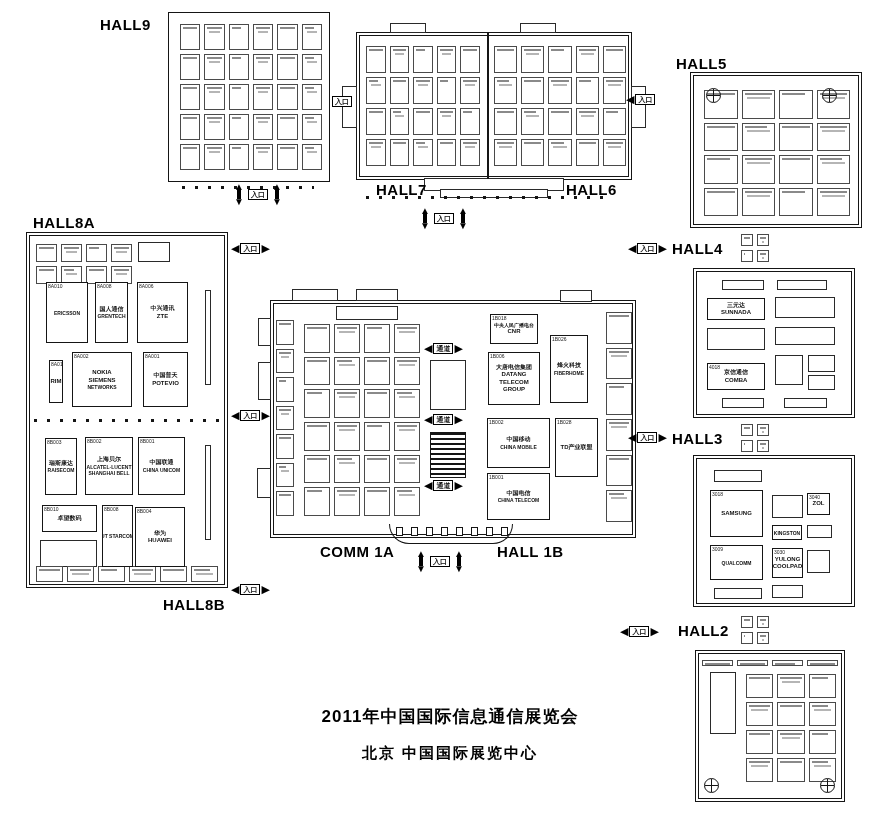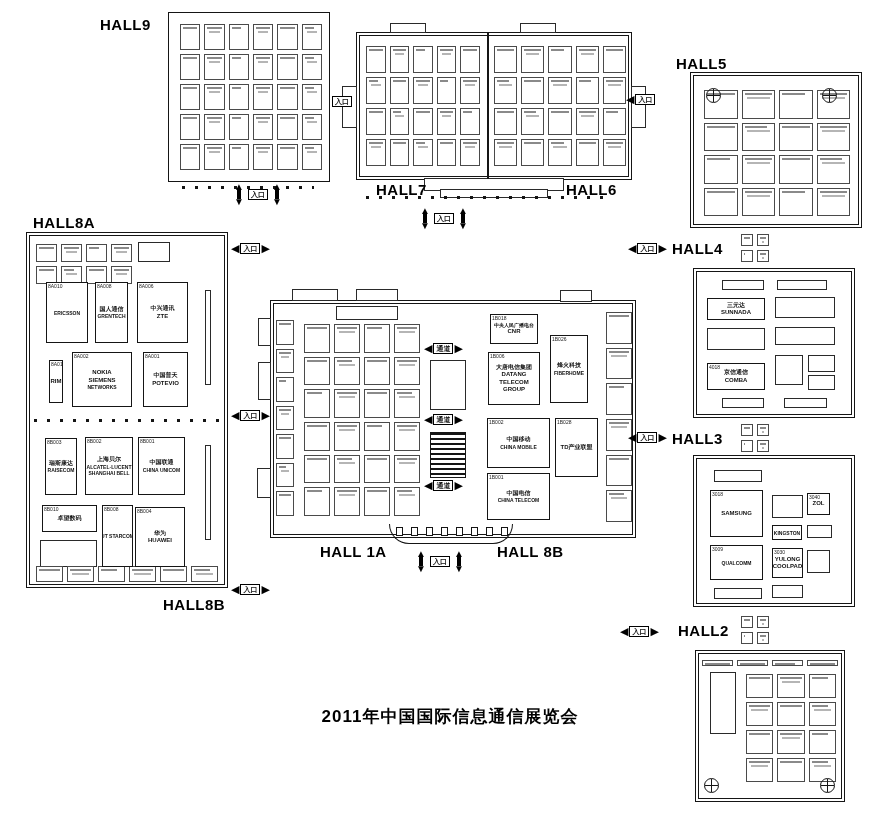--- a/index.html
+++ b/index.html
@@ -39,20 +39,21 @@
   .t2{font-size:17px;margin-bottom:10px;letter-spacing:.5px;}
   .t3{font-size:15px;margin-bottom:10px;letter-spacing:2px;}
   .t4{font-size:14px;letter-spacing:1px;}
 </style>
 </head>
 <body>
 
 <div class="canvas" id="canvas">
   <div class="title">
     <div class="t1">2011年中国国际信息通信展览会</div>
+    <div class="t3">北京  中国国际展览中心</div>
   </div>
 <div class="abs frame" style="left: 168px; top: 12px; width: 162px; height: 170px;"></div>
     <div class="abs frame" style="left: 356px; top: 32px; width: 276px; height: 148px;">
       <div class="abs inner2" style="position: absolute;"></div>
     </div>
     <div class="abs frame" style="left: 690px; top: 72px; width: 172px; height: 156px;">
       <div class="abs inner2" style="position: absolute;"></div>
     </div>
     <div class="abs frame" style="left: 693px; top: 268px; width: 162px; height: 150px;">
       <div class="abs inner2" style="position: absolute;"></div>
@@ -435,22 +436,22 @@
     </div>
     <div class="abs hall-label" style="left: 100px; top: 16px;">HALL9</div>
     <div class="abs hall-label" style="left: 33px; top: 214px;">HALL8A</div>
     <div class="abs hall-label" style="left: 163px; top: 596px;">HALL8B</div>
     <div class="abs hall-label" style="left: 376px; top: 181px;">HALL7</div>
     <div class="abs hall-label" style="left: 566px; top: 181px;">HALL6</div>
     <div class="abs hall-label" style="left: 676px; top: 55px;">HALL5</div>
     <div class="abs hall-label" style="left: 672px; top: 240px;">HALL4</div>
     <div class="abs hall-label" style="left: 672px; top: 430px;">HALL3</div>
     <div class="abs hall-label" style="left: 678px; top: 622px;">HALL2</div>
-    <div class="abs hall-label" style="left: 320px; top: 543px;">HALL 1A</div>
-    <div class="abs hall-label" style="left: 497px; top: 543px;">HALL 8B</div>
+    <div class="abs hall-label" style="left: 320px; top: 543px;">COMM 1A</div>
+    <div class="abs hall-label" style="left: 497px; top: 543px;">HALL 1B</div>
     <div class="abs marker" style="left: 231px; top: 243px;">
       <span class="tri">◀</span>
       <span class="mbox">入口</span>
       <span class="tri">▶</span>
     </div>
     <div class="abs marker" style="left: 231px; top: 410px;">
       <span class="tri">◀</span>
       <span class="mbox">入口</span>
       <span class="tri">▶</span>
     </div>

